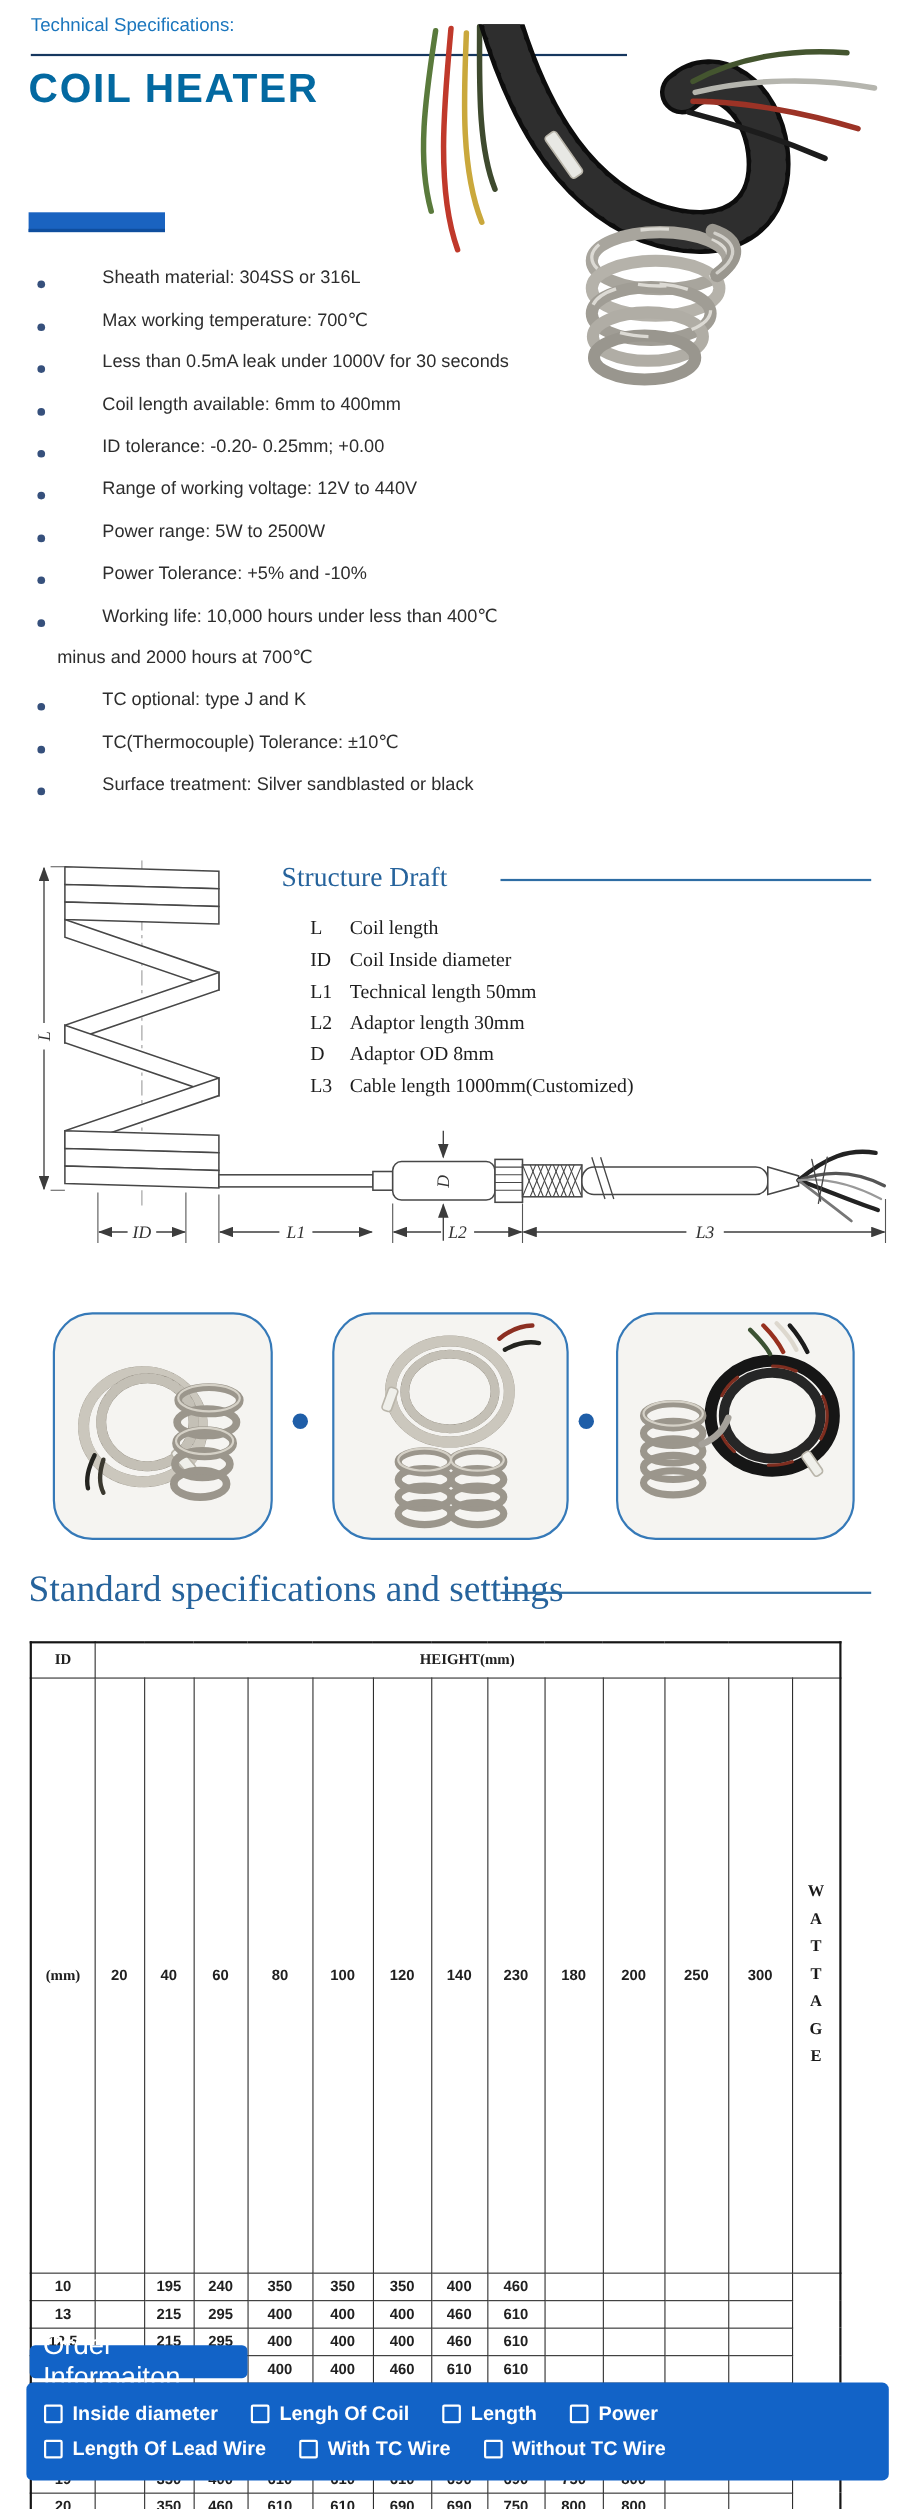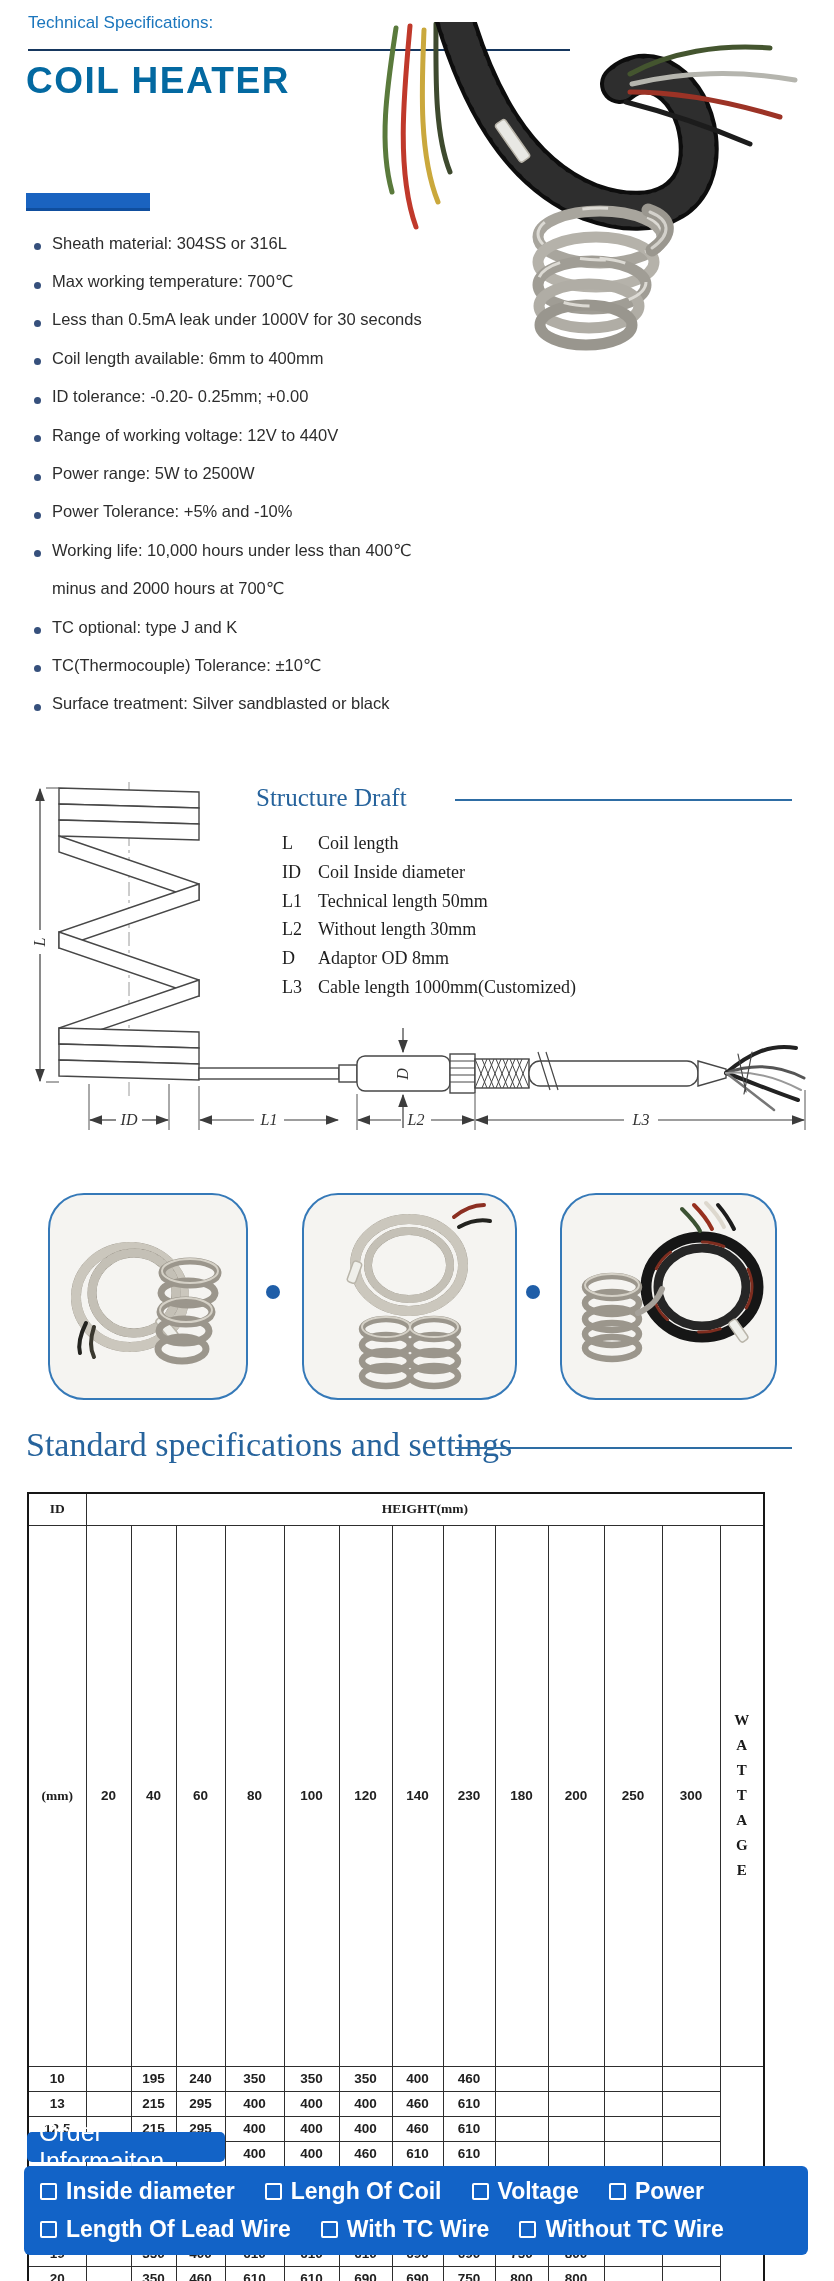--- a/index.html
+++ b/index.html
@@ -10,21 +10,21 @@
   .header-line{position:absolute;left:28px;top:49px;width:542px;height:2px;background:#16375f;}
   .page-title{position:absolute;left:26px;top:60px;font-size:37px;font-weight:bold;
               color:#0369a1;letter-spacing:1.5px;}
 
   .hero{position:absolute;left:300px;top:22px;width:534px;height:372px;}
 
   .accent-bar{position:absolute;left:26px;top:193px;width:124px;height:15px;
               background:#1a63c0;border-bottom:3px solid #0f4e9e;}
 
   .spec-list{position:absolute;left:28px;top:224px;width:520px;}
-  .spec-item{display:flex;align-items:center;height:38.4px;}
+  .spec-item{display:flex;align-items:flex-end;height:38.4px;gap:41px;}
   .bullet{width:7px;height:7px;border-radius:50%;background:#36507c;margin:7px 11px 0 6px;flex:none;}
   .spec-text{font-size:16.5px;color:#2d2d2d;}
   .spec-item.cont{padding-left:24px;}
 
   .draft-svg{position:absolute;left:26px;top:782px;width:800px;height:360px;}
   .draft-title{position:absolute;left:256px;top:784px;font-family:"Liberation Serif","DejaVu Serif",serif;
                font-size:25px;color:#26639c;}
   .draft-line{position:absolute;left:455px;top:799px;width:337px;height:2px;background:#2e6da4;}
   .legend{position:absolute;left:282px;top:833px;}
   .legend-row{display:flex;height:28.8px;font-family:"Liberation Serif","DejaVu Serif",serif;
@@ -59,21 +59,21 @@
   .wattage-box{display:flex;flex-direction:column;justify-content:center;align-items:center;height:540px;}
   .w-letter{font-family:"Liberation Serif","DejaVu Serif",serif;font-size:15px;font-weight:bold;
             color:#1a1a1a;margin:5px 0;line-height:1;}
 
   .order-tab{position:absolute;left:27px;top:2132px;width:198px;height:30px;background:#1263c7;
              border-radius:5px;color:#fff;font-size:25px;display:flex;align-items:center;
              padding-left:12px;box-sizing:border-box;}
   .order-box{position:absolute;left:24px;top:2166px;width:784px;height:89px;background:#1263c7;
              border-radius:6px;color:#fff;display:flex;flex-direction:column;justify-content:center;
              gap:11px;padding:0 16px;box-sizing:border-box;}
-  .order-row{display:flex;align-items:center;gap:30px;font-size:23px;font-weight:bold;}
+  .order-row{display:flex;align-items:center;gap:30px;font-size:18px;font-weight:bold;}
   .order-item{display:flex;align-items:center;gap:9px;}
   .order-check{width:13px;height:13px;border:2.5px solid #fff;border-radius:2px;flex:none;}
 
   .dim-text{font-family:"Liberation Serif","DejaVu Serif",serif;font-style:italic;
             font-size:16px;fill:#333;}
 </style>
 </head>
 <body>
 
 <div class="page">
@@ -251,21 +251,21 @@
       <div class="legend-row">
         <span class="legend-key">ID</span>
         <span class="legend-text">Coil Inside diameter</span>
       </div>
       <div class="legend-row">
         <span class="legend-key">L1</span>
         <span class="legend-text">Technical length 50mm</span>
       </div>
       <div class="legend-row">
         <span class="legend-key">L2</span>
-        <span class="legend-text">Without length 30mm</span>
+        <span class="legend-text">Adaptor length 30mm</span>
       </div>
       <div class="legend-row">
         <span class="legend-key">D</span>
         <span class="legend-text">Adaptor OD 8mm</span>
       </div>
       <div class="legend-row">
         <span class="legend-key">L3</span>
         <span class="legend-text">Cable length 1000mm(Customized)</span>
       </div>
     </div>
@@ -546,21 +546,21 @@
         <span class="order-item">
           <span class="order-check"></span>
           <span class="order-label">Inside diameter</span>
         </span>
         <span class="order-item">
           <span class="order-check"></span>
           <span class="order-label">Lengh Of Coil</span>
         </span>
         <span class="order-item">
           <span class="order-check"></span>
-          <span class="order-label">Voltage</span>
+          <span class="order-label">Length</span>
         </span>
         <span class="order-item">
           <span class="order-check"></span>
           <span class="order-label">Power</span>
         </span>
       </div>
       <div class="order-row">
         <span class="order-item">
           <span class="order-check"></span>
           <span class="order-label">Length Of Lead Wire</span>

